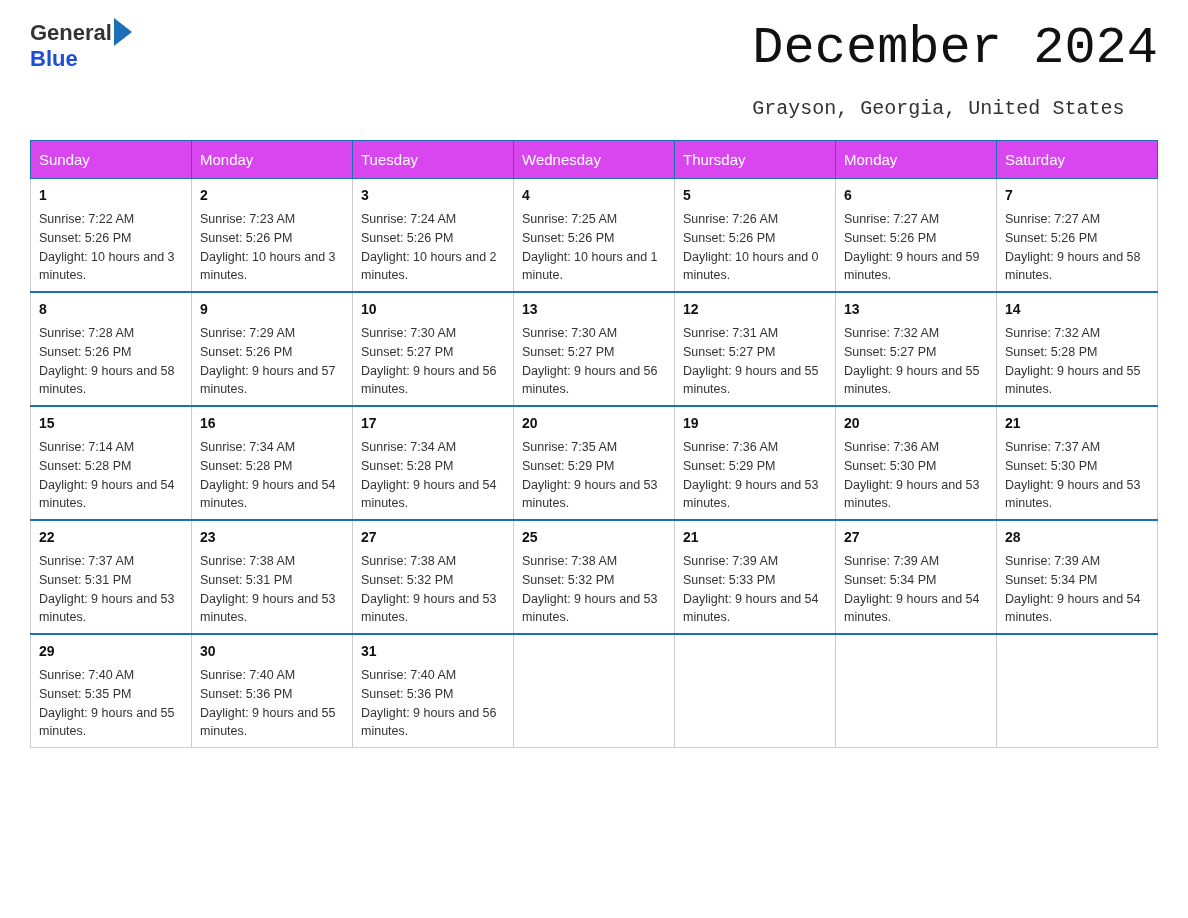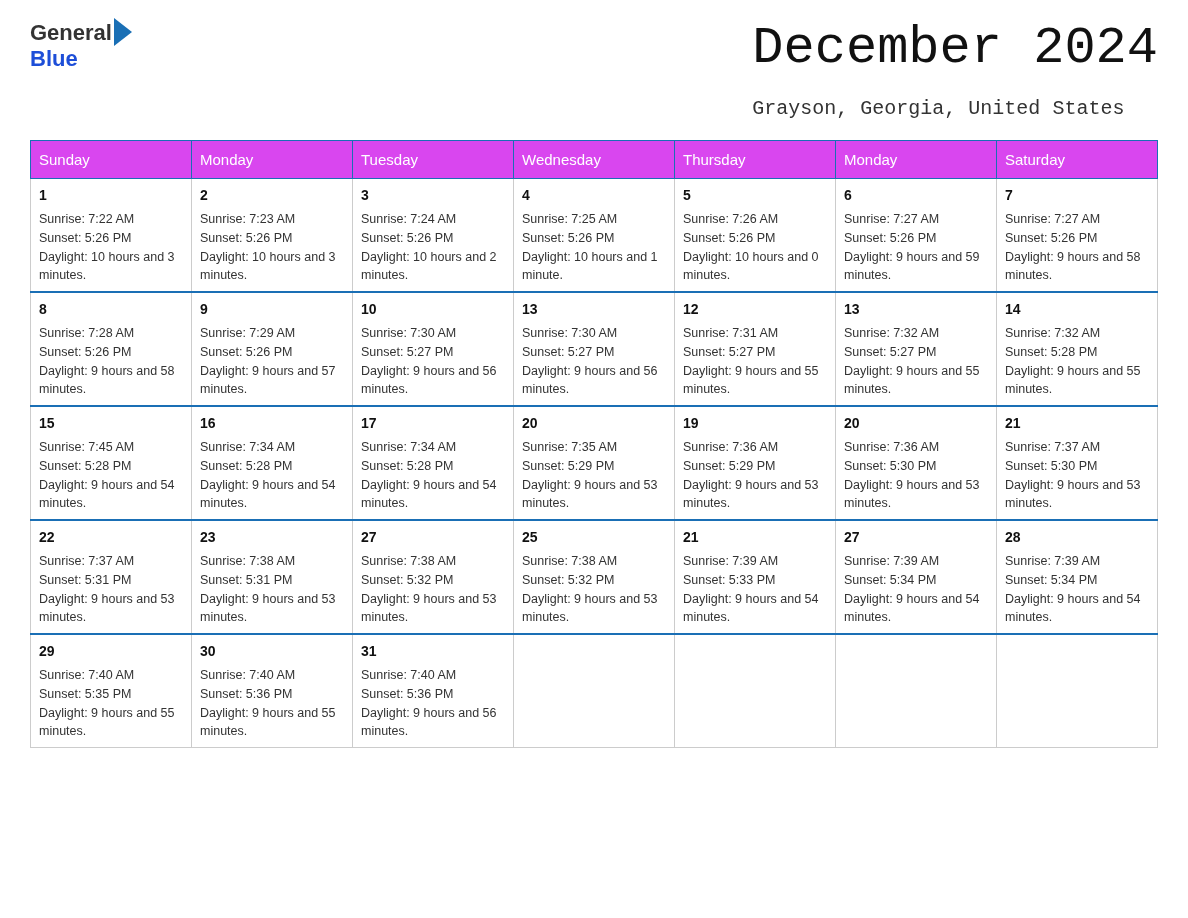--- a/index.html
+++ b/index.html
@@ -143,21 +143,21 @@
       <tr>
         <td><span class="day-num">8</span><span>Sunrise: 7:28 AM</span><br><span>Sunset: 5:26 PM</span><br><span>Daylight: 9 hours and 58 minutes.</span></td>
         <td><span class="day-num">9</span><span>Sunrise: 7:29 AM</span><br><span>Sunset: 5:26 PM</span><br><span>Daylight: 9 hours and 57 minutes.</span></td>
         <td><span class="day-num">10</span><span>Sunrise: 7:30 AM</span><br><span>Sunset: 5:27 PM</span><br><span>Daylight: 9 hours and 56 minutes.</span></td>
         <td><span class="day-num">13</span><span>Sunrise: 7:30 AM</span><br><span>Sunset: 5:27 PM</span><br><span>Daylight: 9 hours and 56 minutes.</span></td>
         <td><span class="day-num">12</span><span>Sunrise: 7:31 AM</span><br><span>Sunset: 5:27 PM</span><br><span>Daylight: 9 hours and 55 minutes.</span></td>
         <td><span class="day-num">13</span><span>Sunrise: 7:32 AM</span><br><span>Sunset: 5:27 PM</span><br><span>Daylight: 9 hours and 55 minutes.</span></td>
         <td><span class="day-num">14</span><span>Sunrise: 7:32 AM</span><br><span>Sunset: 5:28 PM</span><br><span>Daylight: 9 hours and 55 minutes.</span></td>
       </tr>
       <tr>
-        <td><span class="day-num">15</span><span>Sunrise: 7:45 AM</span><br><span>Sunset: 5:28 PM</span><br><span>Daylight: 9 hours and 54 minutes.</span></td>
+        <td><span class="day-num">15</span><span>Sunrise: 7:14 AM</span><br><span>Sunset: 5:28 PM</span><br><span>Daylight: 9 hours and 54 minutes.</span></td>
         <td><span class="day-num">16</span><span>Sunrise: 7:34 AM</span><br><span>Sunset: 5:28 PM</span><br><span>Daylight: 9 hours and 54 minutes.</span></td>
         <td><span class="day-num">17</span><span>Sunrise: 7:34 AM</span><br><span>Sunset: 5:28 PM</span><br><span>Daylight: 9 hours and 54 minutes.</span></td>
         <td><span class="day-num">20</span><span>Sunrise: 7:35 AM</span><br><span>Sunset: 5:29 PM</span><br><span>Daylight: 9 hours and 53 minutes.</span></td>
         <td><span class="day-num">19</span><span>Sunrise: 7:36 AM</span><br><span>Sunset: 5:29 PM</span><br><span>Daylight: 9 hours and 53 minutes.</span></td>
         <td><span class="day-num">20</span><span>Sunrise: 7:36 AM</span><br><span>Sunset: 5:30 PM</span><br><span>Daylight: 9 hours and 53 minutes.</span></td>
         <td><span class="day-num">21</span><span>Sunrise: 7:37 AM</span><br><span>Sunset: 5:30 PM</span><br><span>Daylight: 9 hours and 53 minutes.</span></td>
       </tr>
       <tr>
         <td><span class="day-num">22</span><span>Sunrise: 7:37 AM</span><br><span>Sunset: 5:31 PM</span><br><span>Daylight: 9 hours and 53 minutes.</span></td>
         <td><span class="day-num">23</span><span>Sunrise: 7:38 AM</span><br><span>Sunset: 5:31 PM</span><br><span>Daylight: 9 hours and 53 minutes.</span></td>

